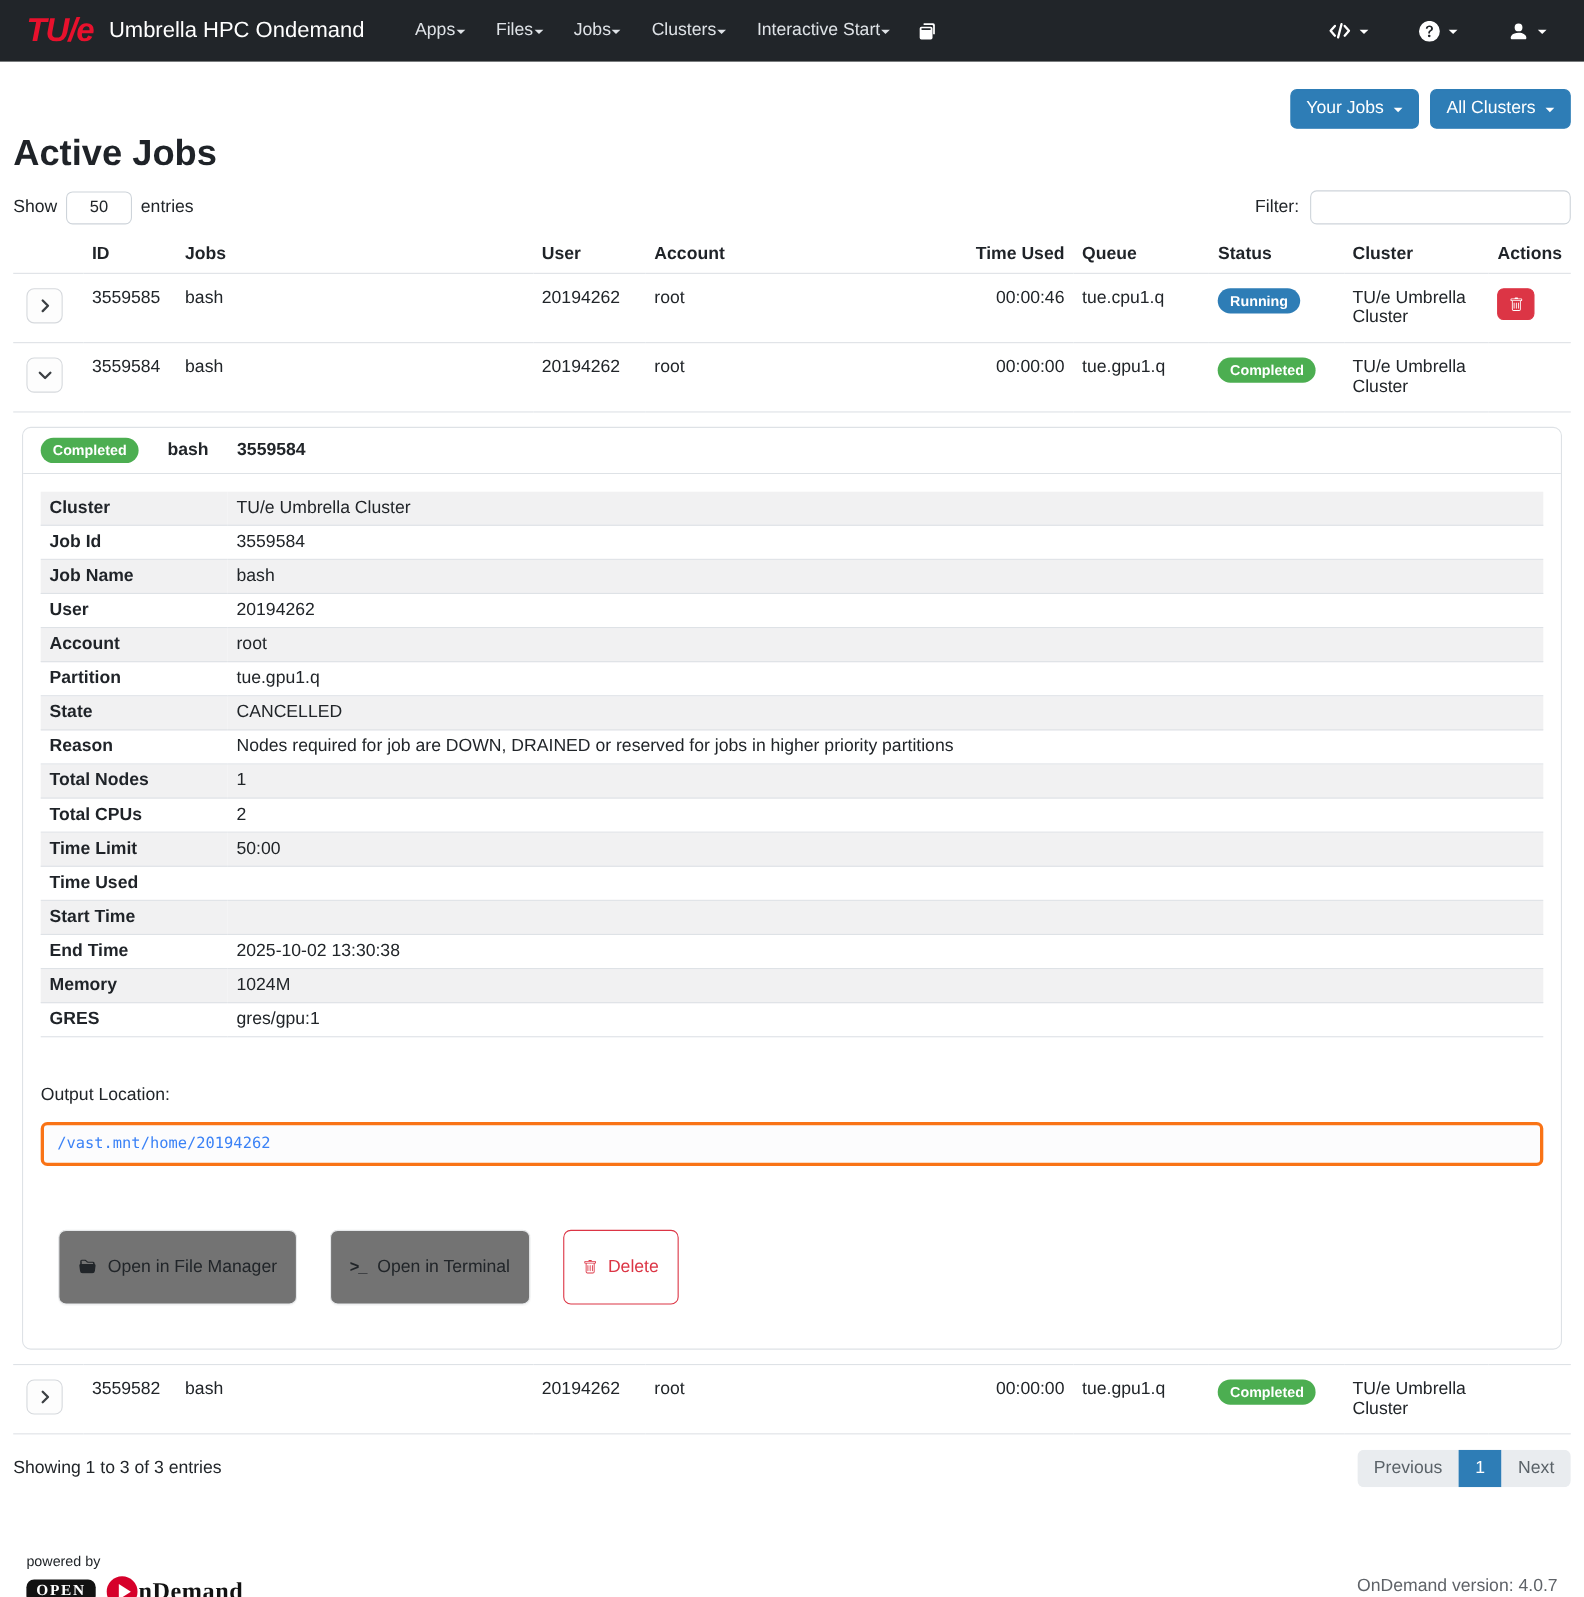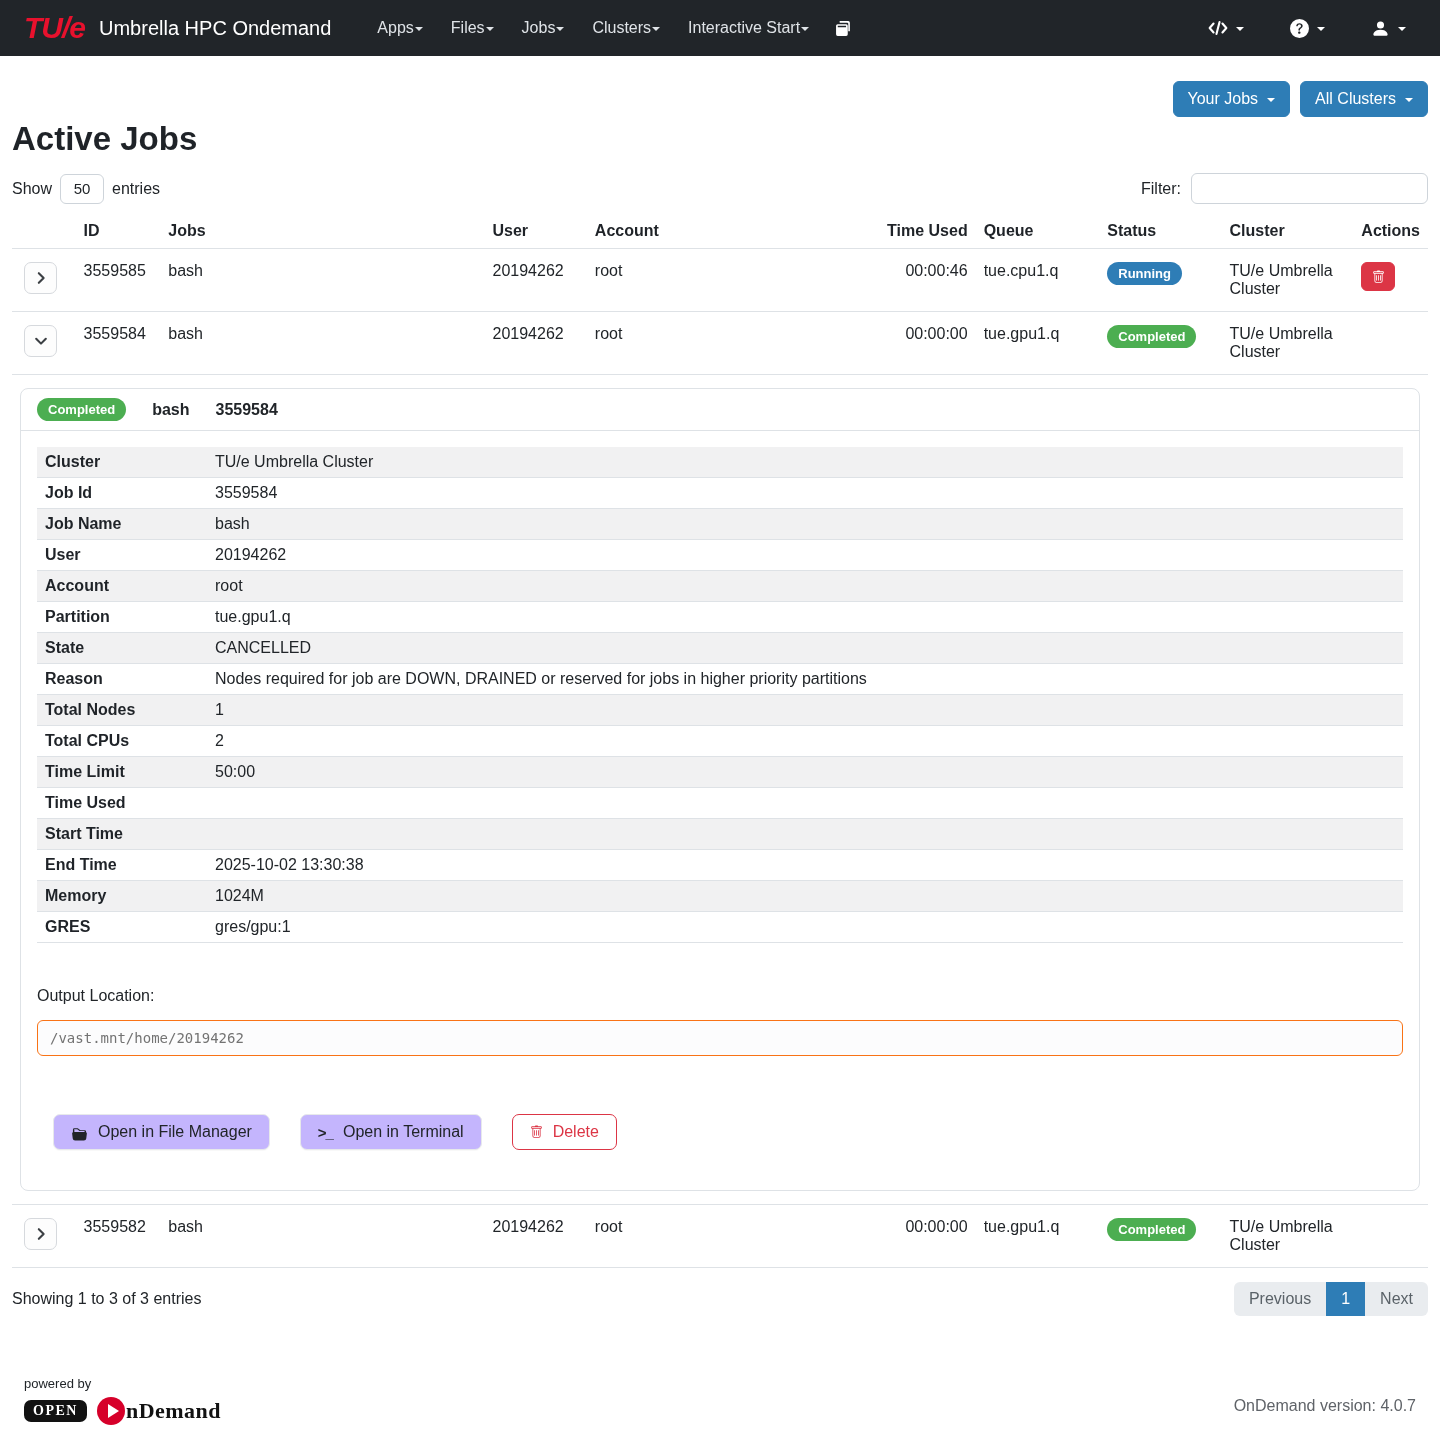--- a/index.html
+++ b/index.html
@@ -35,21 +35,21 @@
   .btn-blue {
     background:#2e7db6; color:#fff; border:1px solid #2e7db6;
     border-radius:6px; font-size:16px; padding:8px 14px;
     display:flex; align-items:center; gap:9px; cursor:pointer;
     font-family:"Liberation Sans",sans-serif;
   }
   h1.page-title { font-size:33px; font-weight:600; margin:3px 0 15px 0; color:#1f2328; }
 
   .table-controls { display:flex; justify-content:space-between; align-items:center; margin-bottom:10px; }
   .show-entries { display:flex; align-items:center; gap:8px; font-size:16px; }
-  .entries-input { width:44px; height:30px; border:1px solid #ced4da; border-radius:6px;
+  .entries-input { width:60px; height:30px; border:1px solid #ced4da; border-radius:6px;
     text-align:center; font-size:15px; font-family:"Liberation Sans",sans-serif; color:#212529; }
   .filter-box { display:flex; align-items:center; gap:10px; font-size:16px; }
   .filter-input { width:237px; height:31px; border:1px solid #ced4da; border-radius:6px;
     font-size:15px; padding:0 8px; font-family:"Liberation Sans",sans-serif; }
 
   
   table.jobs { width:100%; border-collapse:collapse; font-size:16px; }
   table.jobs th {
     text-align:left; font-weight:700; padding:8px 8px; color:#1f2328;
     border-bottom:1px solid #dee2e6; white-space:nowrap;
@@ -78,27 +78,27 @@
   .detail-header .jobname, .detail-header .jobid { font-weight:700; font-size:16px; }
   .detail-body { padding:16px 16px 40px 16px; }
   table.kv { width:100%; border-collapse:collapse; font-size:16px; border-bottom:1px solid #e6e8ea; }
   table.kv tr:nth-child(odd) { background:#f1f1f2; }
   table.kv th { text-align:left; font-weight:700; width:170px; padding:6px 8px; vertical-align:top; }
   table.kv td { padding:6px 8px; height:21px; }
 
   .output-label { margin-top:44px; font-size:16px; color:#212529; }
   .output-input {
     display:block; width:100%; margin-top:15px; padding:9px 12px;
-    font-family:"DejaVu Sans Mono","Liberation Mono",monospace; font-size:14px; color:#737373;
-    background:#fcfcfd; border:1px solid #f97316; border-radius:6px;
+    font-family:"DejaVu Sans Mono","Liberation Mono",monospace; font-size:14px; color:#3b82f6;
+    background:#fcfcfd; border:3px solid #f97316; border-radius:6px;
   }
   .detail-actions { display:flex; gap:30px; margin:58px 0 0 16px; }
   .btn-plain {
-    background:#c4b5fd; border:1px solid #e7e9eb; border-radius:7px;
-    padding:8px 17px; font-size:16px; color:#212529; display:flex; align-items:flex-end; gap:10px;
+    background:#737373; border:1px solid #e7e9eb; border-radius:7px;
+    padding:24px 17px; font-size:16px; color:#212529; display:flex; align-items:flex-start; gap:10px;
     cursor:pointer; font-family:"Liberation Sans",sans-serif; box-shadow:0 1px 1px rgba(0,0,0,0.03);
   }
   .btn-outline-danger {
     background:#fff; border:1px solid #dc3545; border-radius:7px;
     padding:8px 17px; font-size:16px; color:#dc3545; display:flex; align-items:center; gap:10px;
     cursor:pointer; font-family:"Liberation Sans",sans-serif;
   }
   .term-glyph { font-weight:700; font-size:15px; letter-spacing:-1px; }
 
   

